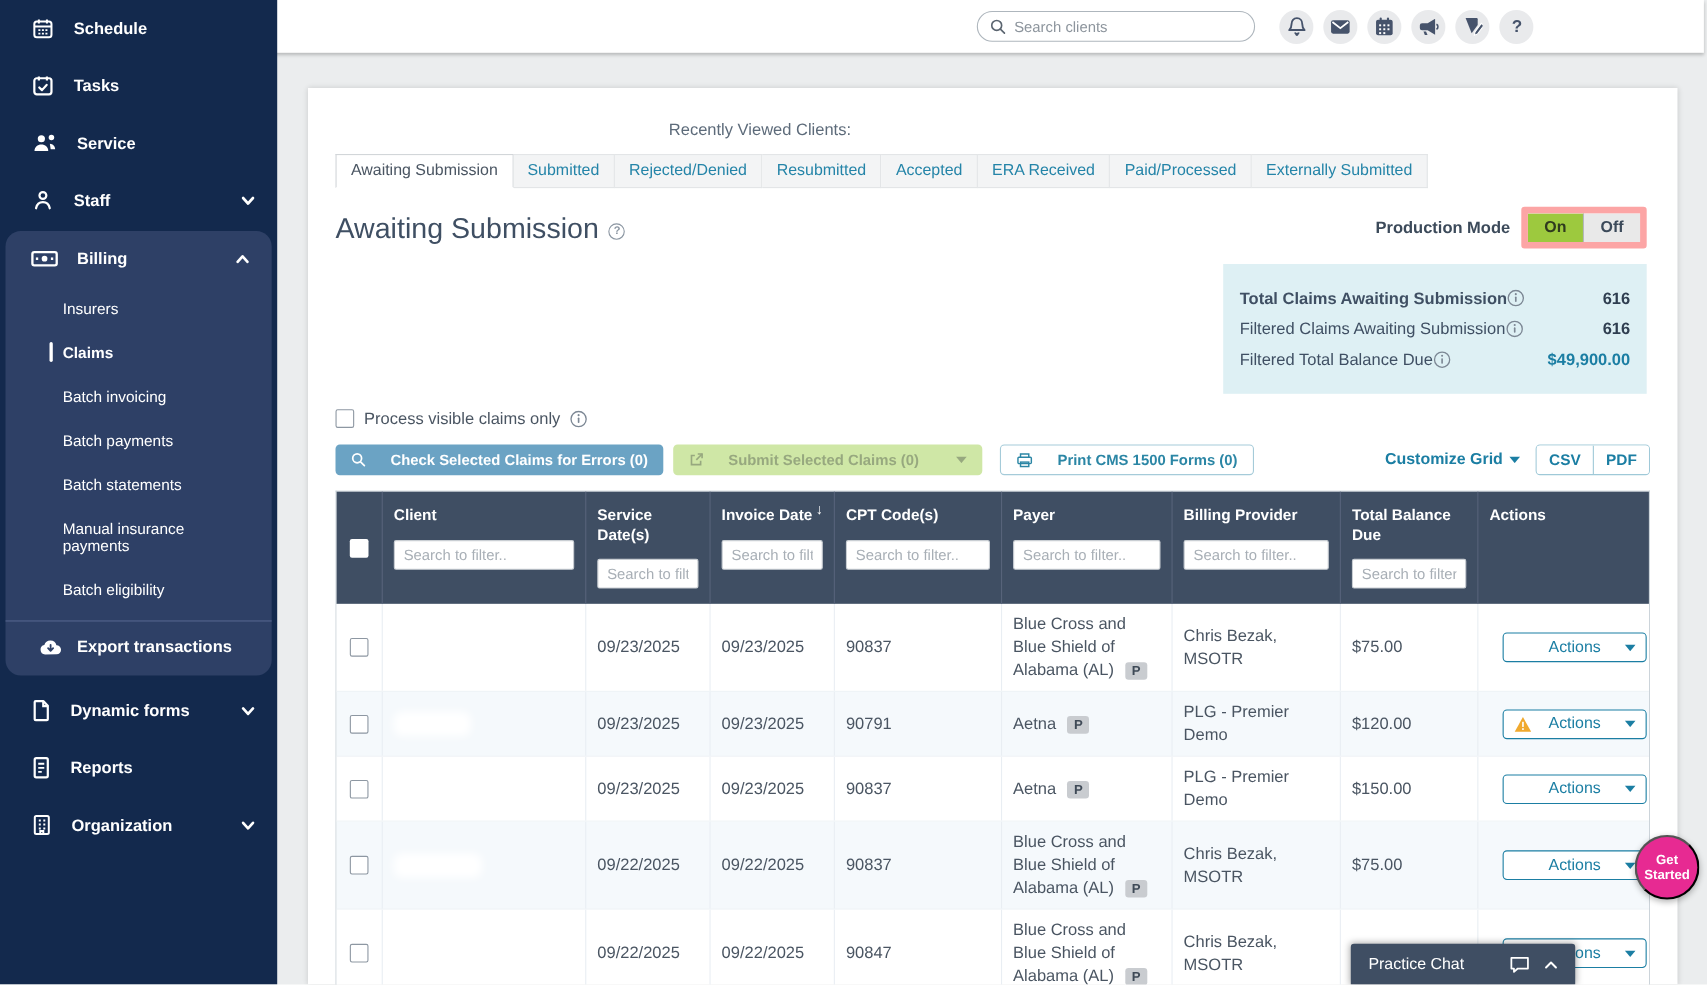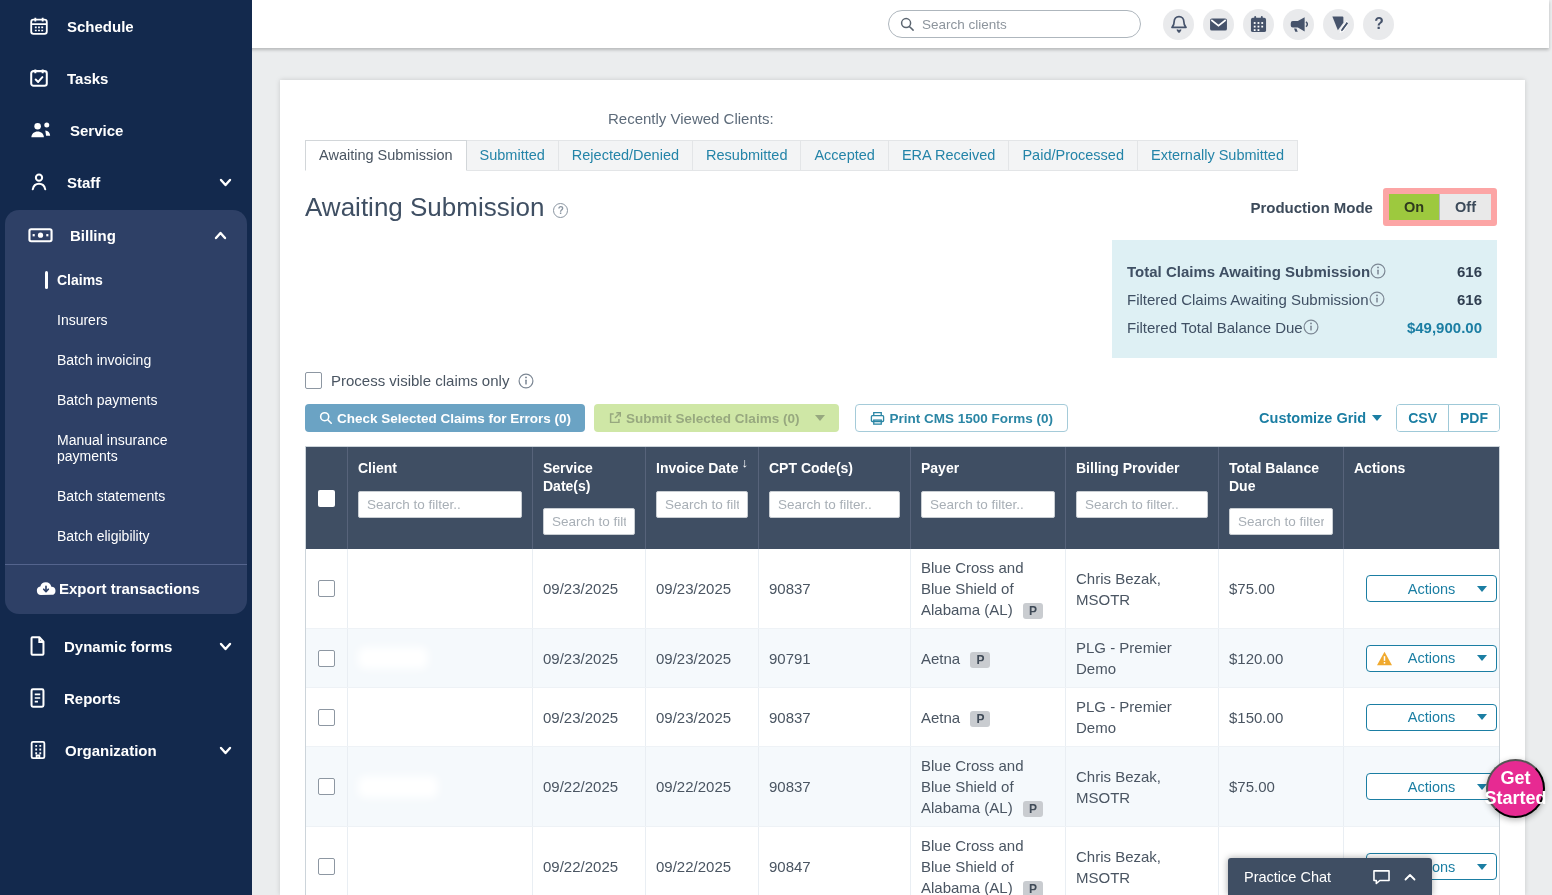--- a/index.html
+++ b/index.html
@@ -17,21 +17,21 @@
   .logo-row { display:flex; align-items:center; height:52px; padding:0 20px 0 26px; gap:10px; }
   .logo-text { font-size:17.5px; font-weight:700; letter-spacing:.2px; flex:1; }
   .side-item { display:flex; align-items:center; gap:17px; padding:15px 20px 15px 28px; font-size:15px; font-weight:600; cursor:pointer; }
   .side-item .chev { margin-left:auto; display:flex; }
   .billing-group { margin:2px 5px 6px 5px; background:#2e4066; border-radius:14px; padding-bottom:2px; }
   .billing-group .side-item { padding-left:23px; }
   .sub-item { padding:12px 18px 12px 52px; font-size:14px; position:relative; cursor:pointer; }
   .sub-item.active { font-weight:700; }
   .sub-item.active::before { content:""; position:absolute; left:40px; top:11px; bottom:11px; width:3px; background:#fff; border-radius:2px; }
   .group-divider { height:1px; background:#54648d; margin:8px 0 0 0; }
-  .export-row { display:flex; align-items:center; gap:2px; padding:15px 18px 15px 30px; font-size:15px; font-weight:600; cursor:pointer; }
+  .export-row { display:flex; align-items:center; gap:13px; padding:15px 18px 15px 30px; font-size:15px; font-weight:600; cursor:pointer; }
 
   
   .topbar { position:absolute; left:249px; top:0; width:1300px; height:48px; background:#fff;
             display:flex; align-items:center; justify-content:flex-end; padding-right:155px; gap:9px;
             box-shadow:0 2px 3px rgba(0,0,0,.22); z-index:9; }
   .search-pill { width:253px; height:28px; border:1px solid #aeb6bd; border-radius:15px; display:flex; align-items:center; padding:0 11px; gap:7px; margin-right:13px; background:#fff; }
   .search-pill input { border:none; outline:none; font-size:13.5px; width:100%; background:transparent; color:#333; font-family:"Liberation Sans",sans-serif; }
   .search-pill input::placeholder { color:#8d959d; }
   .tb-icon { width:31px; height:31px; border-radius:50%; background:#e9eaec; display:flex; align-items:center; justify-content:center; cursor:pointer; border:none; }
 
@@ -57,21 +57,21 @@
   .sum-label { display:flex; align-items:center; gap:0; }
   .sum-row.first .sum-text { font-weight:700; }
   .sum-value { margin-left:auto; font-weight:700; color:#2f3e50; }
 
   .process-row { display:flex; align-items:center; gap:9px; margin:146px 0 0 25px; font-size:15px; color:#4a5562; }
   .cb { width:17px; height:17px; border:1.5px solid #8d97a2; border-radius:2px; background:#fff; cursor:pointer; flex:none; }
 
   
   .toolbar { display:flex; align-items:center; margin:15px 25px 0 25px; gap:9px; }
   .tb-btn { height:28px; border:none; border-radius:4px; font-size:13.5px; font-weight:700; padding:0 14px;
-            display:flex; align-items:center; gap:4px; cursor:pointer; font-family:"Liberation Sans",sans-serif; white-space:nowrap; }
+            display:flex; align-items:center; gap:22px; cursor:pointer; font-family:"Liberation Sans",sans-serif; white-space:nowrap; }
   .btn-blue { background:#6ba3c4; color:#fff; }
   .btn-green { background:#cfe7a6; color:#97a87f; margin-left:0; }
   .btn-red { background:#e8867e; color:#fff; margin-left:7px; }
   .btn-print { background:#fff; color:#2b86a5; border:1px solid #a5cbd9; margin-left:7px; font-weight:700; }
   .toolbar-right { margin-left:auto; display:flex; align-items:center; gap:14px; }
   .customize { color:#1b7ea3; font-size:14.5px; font-weight:700; display:flex; align-items:center; gap:6px; cursor:pointer; }
   .seg { display:flex; border:1px solid #9fc9d8; border-radius:4px; overflow:hidden; }
   .seg-btn { background:#fff; border:none; color:#1b7ea3; font-size:14px; font-weight:700; padding:5px 11px; cursor:pointer; font-family:"Liberation Sans",sans-serif;text-align:center; }
   .seg-btn + .seg-btn { border-left:1px solid #9fc9d8; }
 
@@ -99,21 +99,21 @@
   .t-row:nth-child(4) .blob { width:80px; }
   .t-row:nth-child(6) .blob { width:125px; }
   .actions-btn { width:131px; height:27px; border:1px solid #1b7ea3; border-radius:4px; background:#fff; color:#1b7ea3;
                  font-size:14.5px; position:relative; display:flex; align-items:center; justify-content:center;
                  cursor:pointer; font-family:"Liberation Sans",sans-serif; margin:0 auto 0 12px; }
   .actions-btn .caret { position:absolute; right:9px; display:flex; }
   .actions-btn .warn { position:absolute; left:9px; display:flex; }
 
   
   .get-started { position:absolute; left:1486px; top:759px; width:59px; height:59px; border-radius:50%; background:#e72a92;
-                 color:#fff; font-weight:700; font-size:18px; display:flex; align-items:center; justify-content:center;
+                 color:#fff; font-weight:700; font-size:12px; display:flex; align-items:center; justify-content:center;
                  text-align:center; line-height:1.1; z-index:30; cursor:pointer; box-shadow:0 2px 6px rgba(0,0,0,.3); padding:4px; }
   .chat-bar { position:absolute; left:1228px; top:858px; width:204px; height:37px; background:#3f4e63; color:#fff;
               display:flex; align-items:center; padding:0 16px; border-radius:3px 3px 0 0; z-index:25;
               box-shadow:0 0 7px rgba(0,0,0,.35); cursor:pointer; }
   .chat-bar .lbl { font-size:14.5px; }
   .chat-bar .chat-ic { margin-left:auto; display:flex; }
   .chat-bar .up-ic { margin-left:13px; display:flex; }
 </style>
 </head>
 <body>
@@ -178,26 +178,26 @@
           </svg>
         </span>
       <span>Billing</span>
       <span class="chev icon">
           <svg width="13" height="9" viewBox="0 0 13 9">
             <path d="M2 7l4.5-5L11 7" stroke="#fff" stroke-width="2.4" fill="none" stroke-linecap="round" stroke-linejoin="round"></path>
           </svg>
         </span>
     </div>
     <div id="sb-billing-sub">
+        <div class="sub-item">Insurers</div>
         <div class="sub-item active">Claims</div>
-        <div class="sub-item">Insurers</div>
         <div class="sub-item">Batch invoicing</div>
         <div class="sub-item">Batch payments</div>
+        <div class="sub-item">Batch statements</div>
         <div class="sub-item">Manual insurance payments</div>
-        <div class="sub-item">Batch statements</div>
         <div class="sub-item">Batch eligibility</div>
       </div>
     <div class="group-divider"></div>
     <div class="export-row">
       <span class="icon">
           <svg width="22" height="17" viewBox="0 0 24 18">
             <path d="M6.5 16a4.7 4.7 0 0 1-.7-9.3A6.2 6.2 0 0 1 17.8 7 4.2 4.2 0 0 1 18 15.9z" fill="#fff"></path>
             <path d="M12 6.5v5.4M9.5 9.8l2.5 2.7 2.5-2.7" stroke="#2e4066" stroke-width="1.8" fill="none" stroke-linecap="round" stroke-linejoin="round"></path>
           </svg>
         </span>

